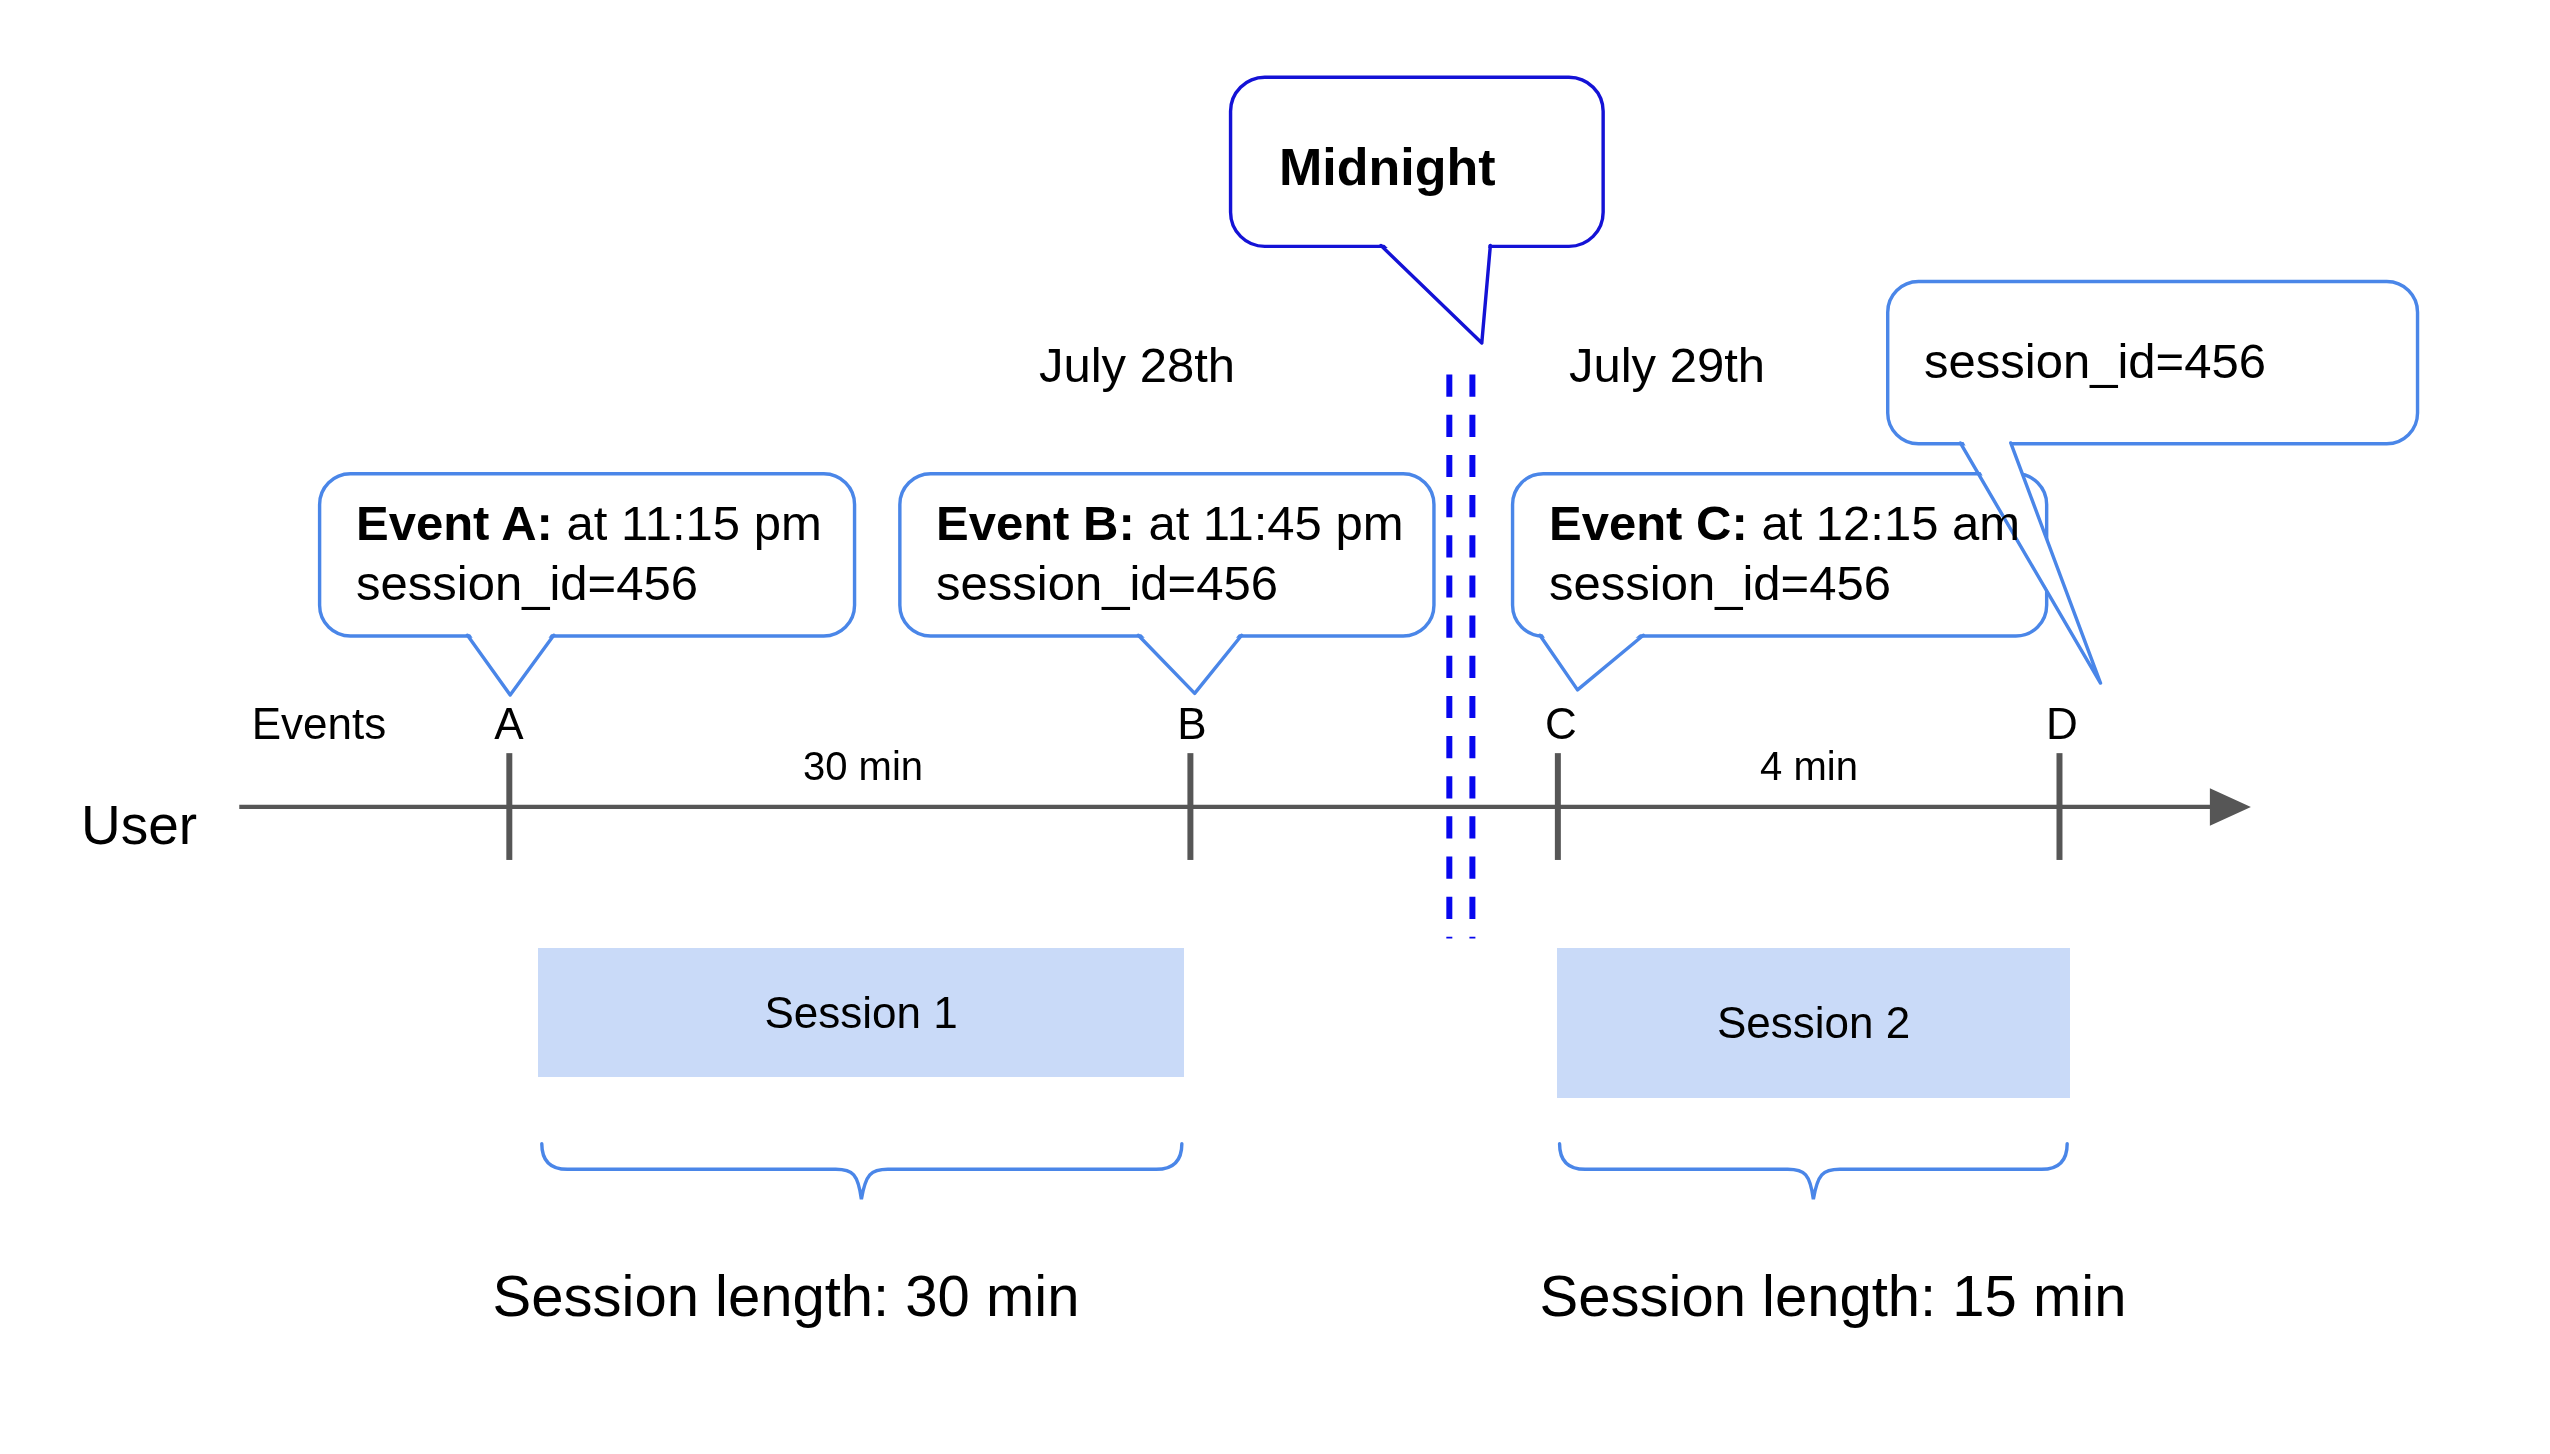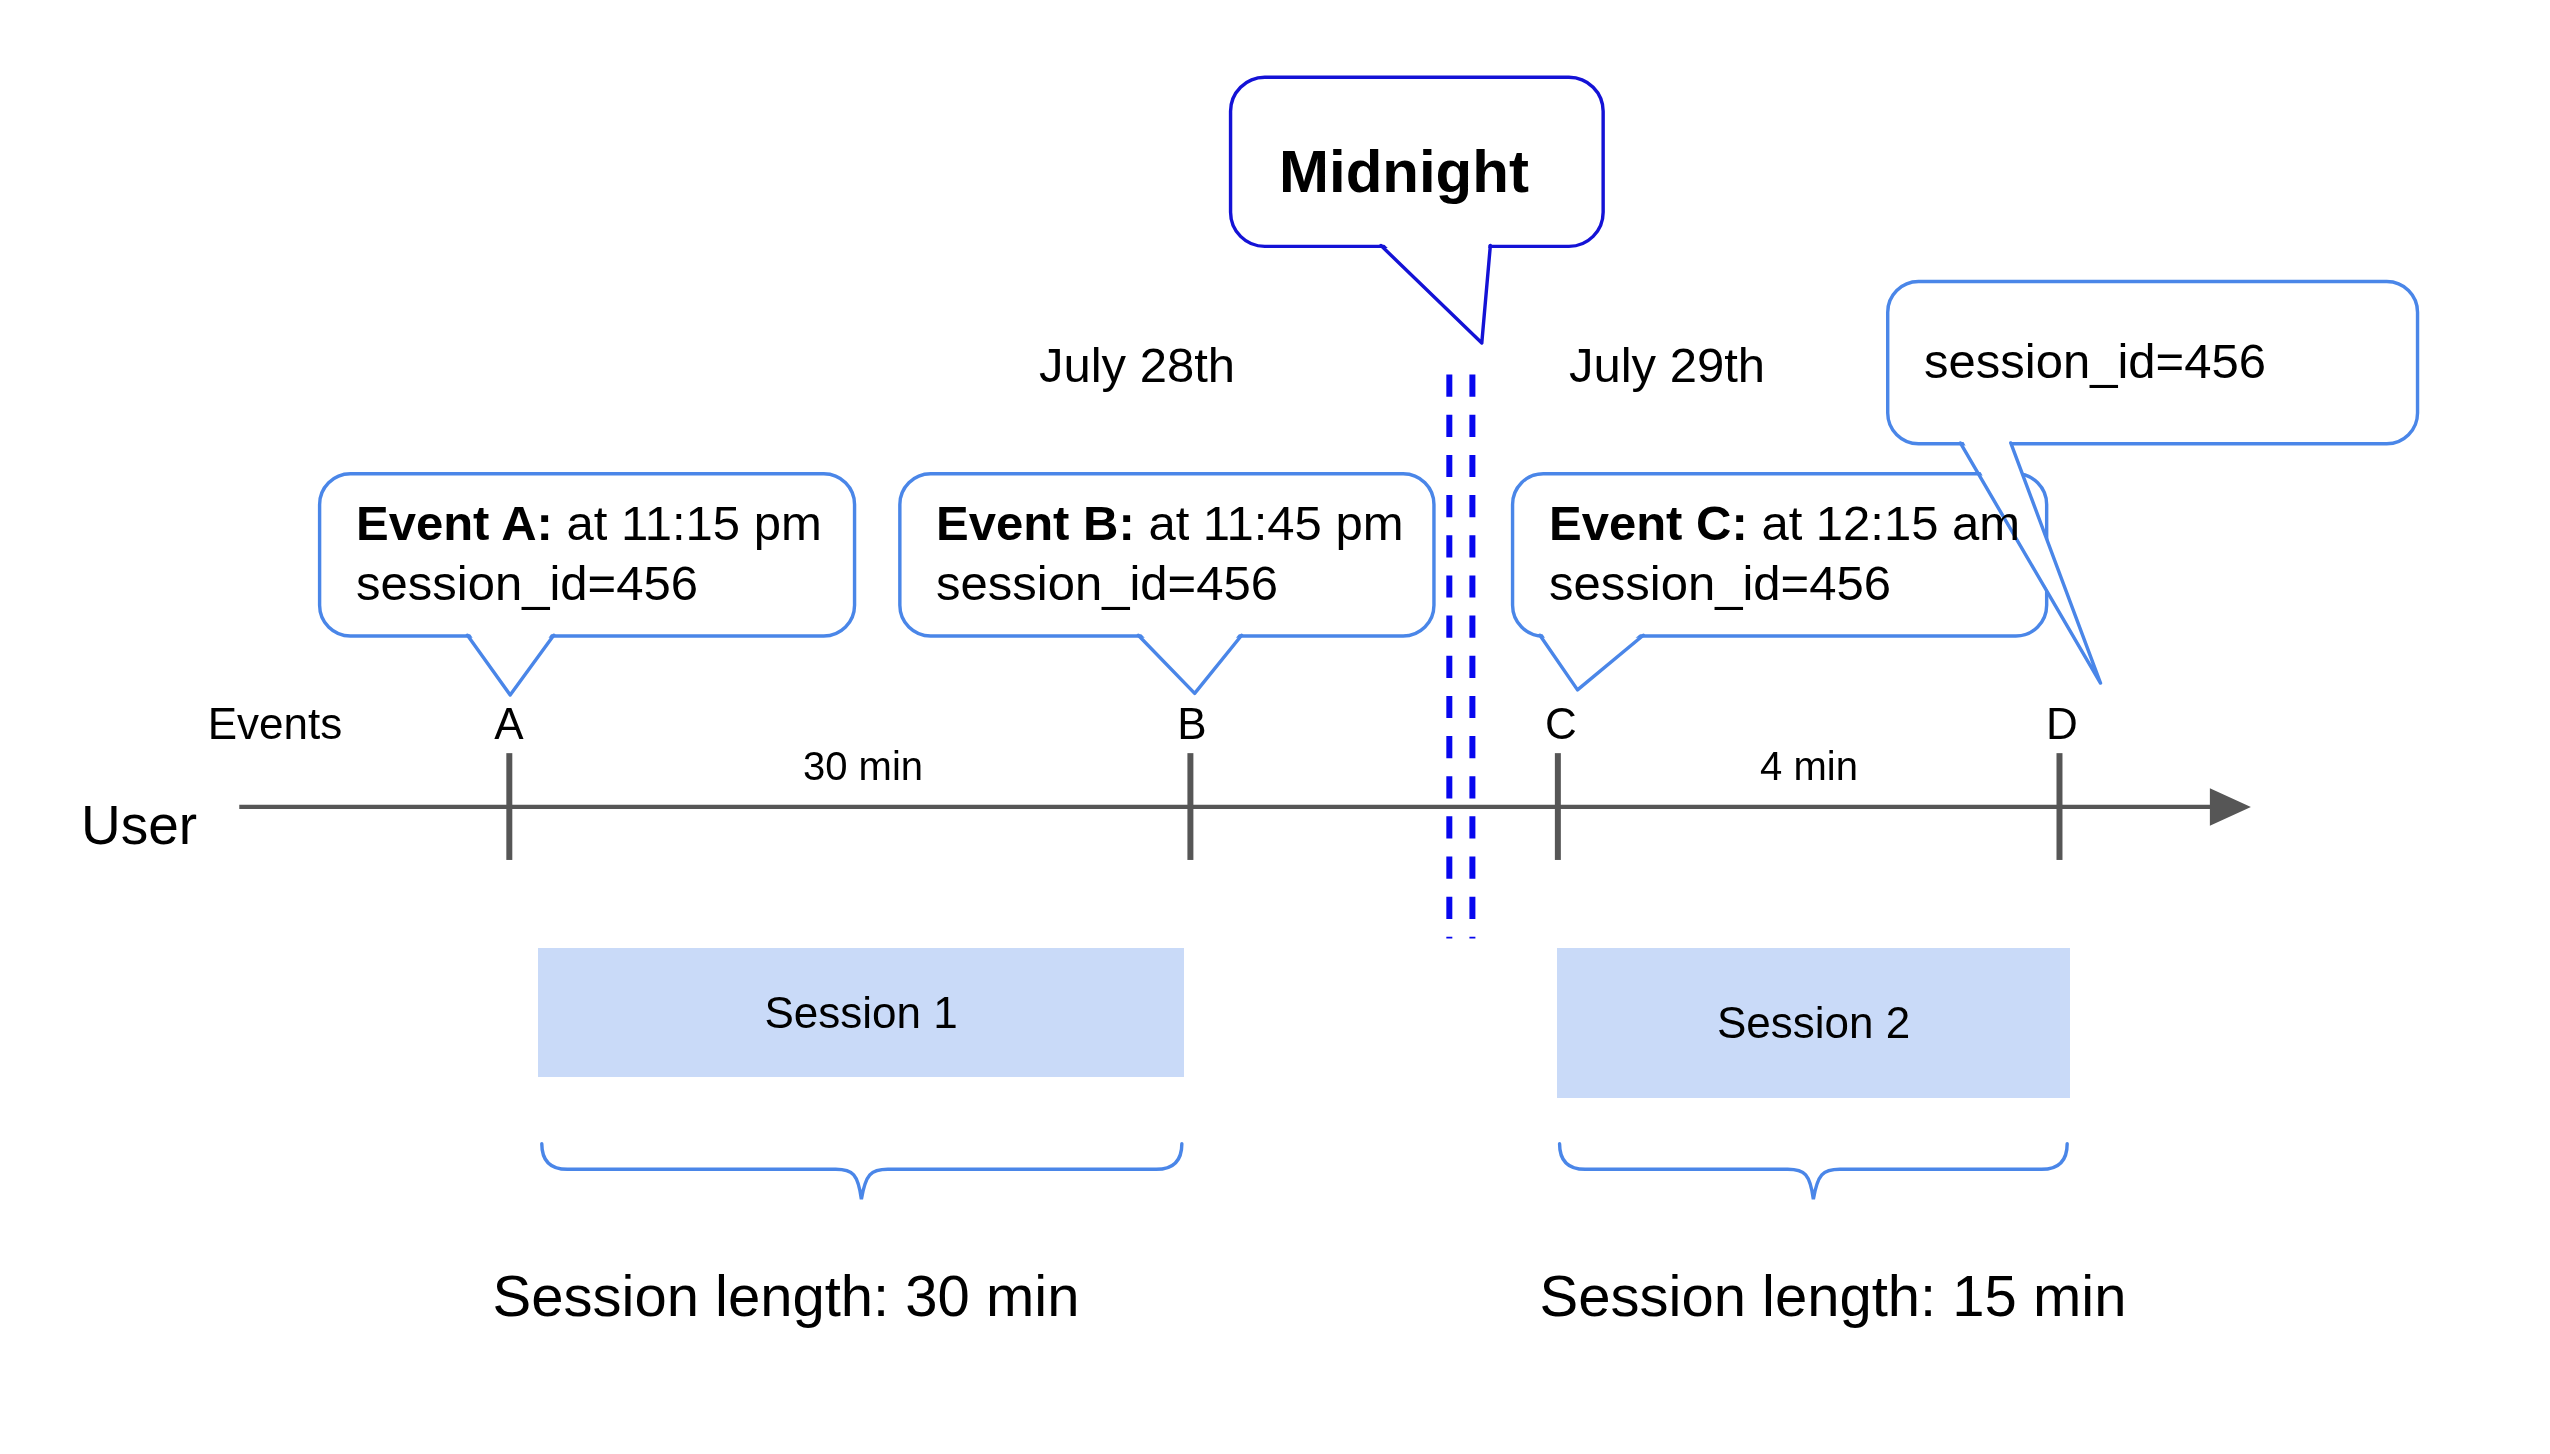--- a/index.html
+++ b/index.html
@@ -25,23 +25,23 @@
   svg{position:absolute;left:0;top:0;}
   .callout{
     position:absolute;
     display:flex;flex-direction:column;justify-content:center;
     font-size:49px;line-height:1.22;
     padding-left:36px;box-sizing:border-box;
     white-space:nowrap;
   }
   .callout b{font-weight:bold;}
   .date-label{font-size:49px;}
-  .midnight-label{font-size:60px;font-weight:bold;}
+  .midnight-label{font-size:52px;font-weight:bold;}
   .tick-letter{font-size:44px;}
-  .events-label{font-size:44px;}
+  .events-label{font-size:44px;margin-left:44px;}
   .user-label{font-size:55px;}
   .interval-label{font-size:40px;}
   .session-box{
     position:absolute;
     background:var(--session-fill);
     display:flex;align-items:center;justify-content:center;
     font-size:44px;
     text-align:right;
   }
   .session-length{font-size:58px;white-space:nowrap;}

